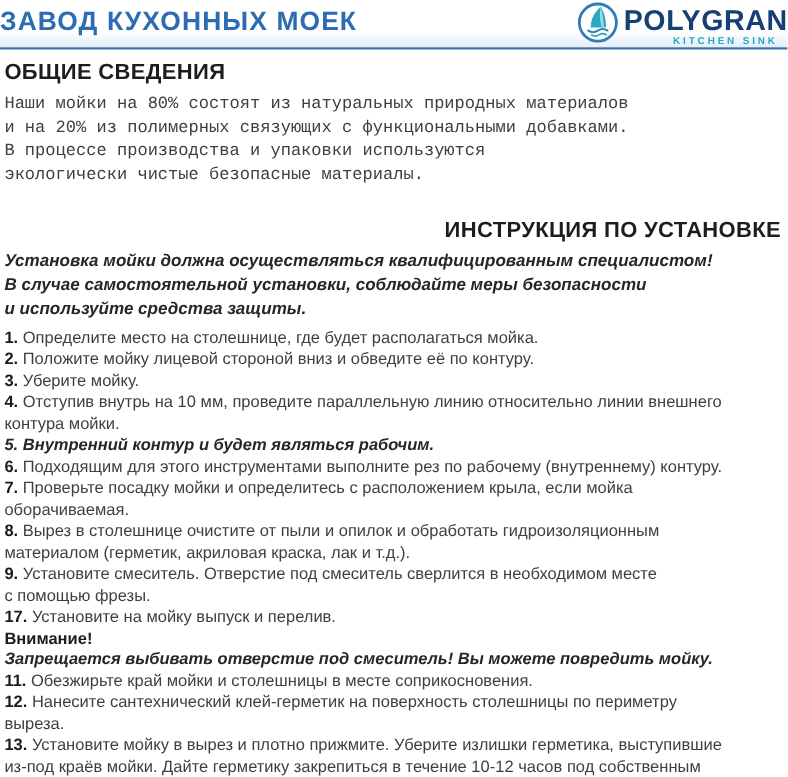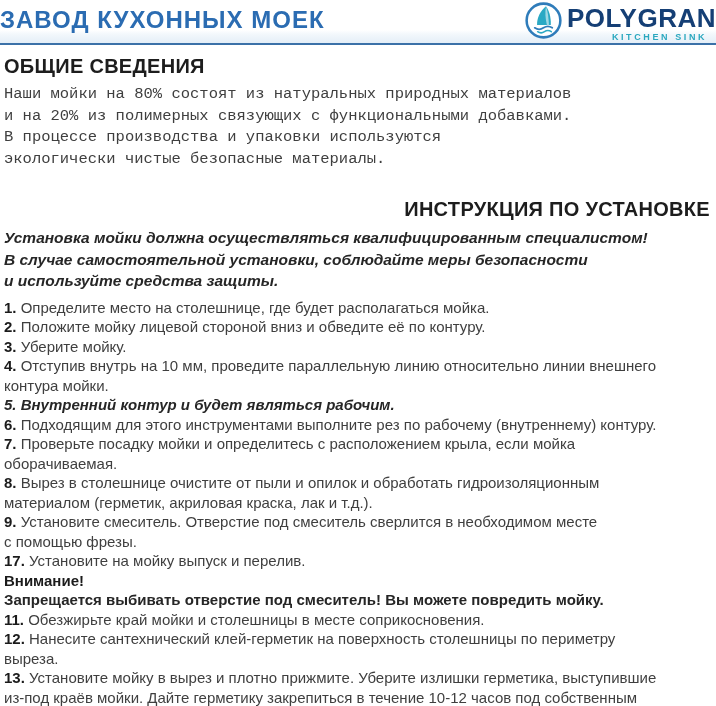--- a/index.html
+++ b/index.html
@@ -52,21 +52,21 @@
   
   .steps { margin-top:6px; }
   .step { margin:0; font-size:15px; line-height:19.5px; color:#3f3f3f; }
   .step .num { font-weight:bold; color:#1b1b1b; font-style:normal; }
   .step .t { white-space:pre-line; }
   .step.em .t, .step.em .num { font-weight:bold; font-style:italic; color:#262626; }
   .attn-label {
     margin:0; font-size:15px; line-height:19.5px; font-weight:bold; color:#1b1b1b;
   }
   .attn-text {
-    margin:0; font-size:15px; line-height:19.5px; font-weight:bold; 
+    margin:0; font-size:15px; line-height:19.5px; font-weight:bold; font-style:italic;
     color:#262626;
   }
 </style>
 </head>
 <body>
 
 <div class="header">
   <div class="header-title">ЗАВОД КУХОННЫХ МОЕК</div>
   <div class="logo">
     <svg class="logo-icon" viewBox="0 0 40 40">

